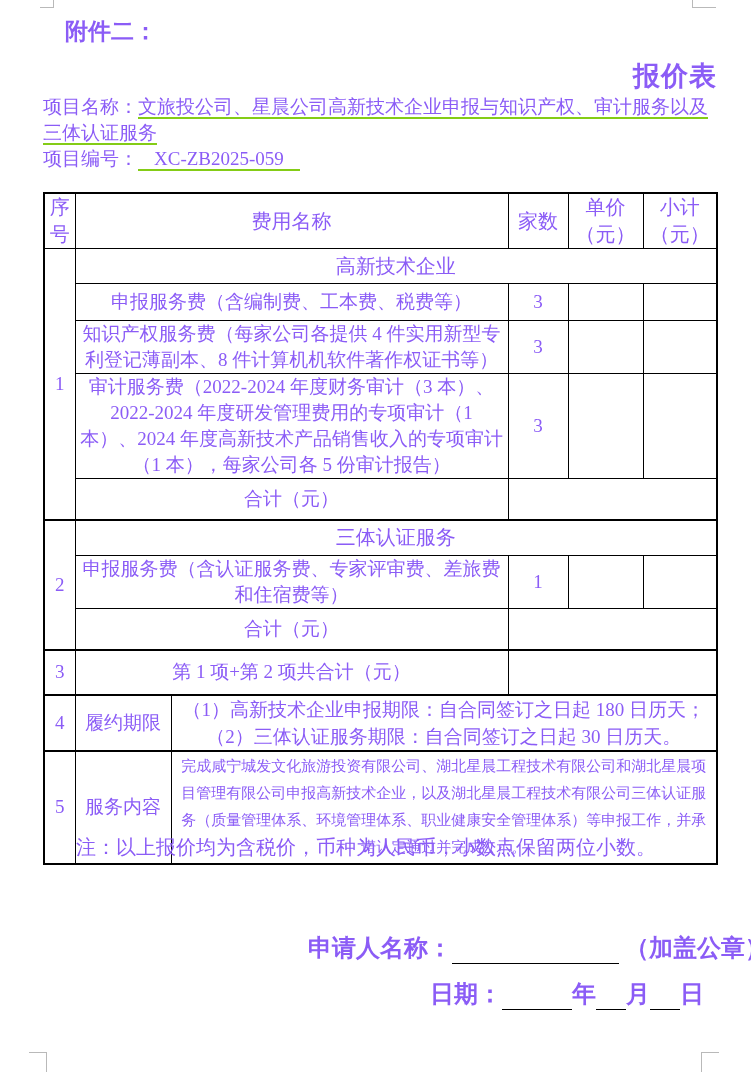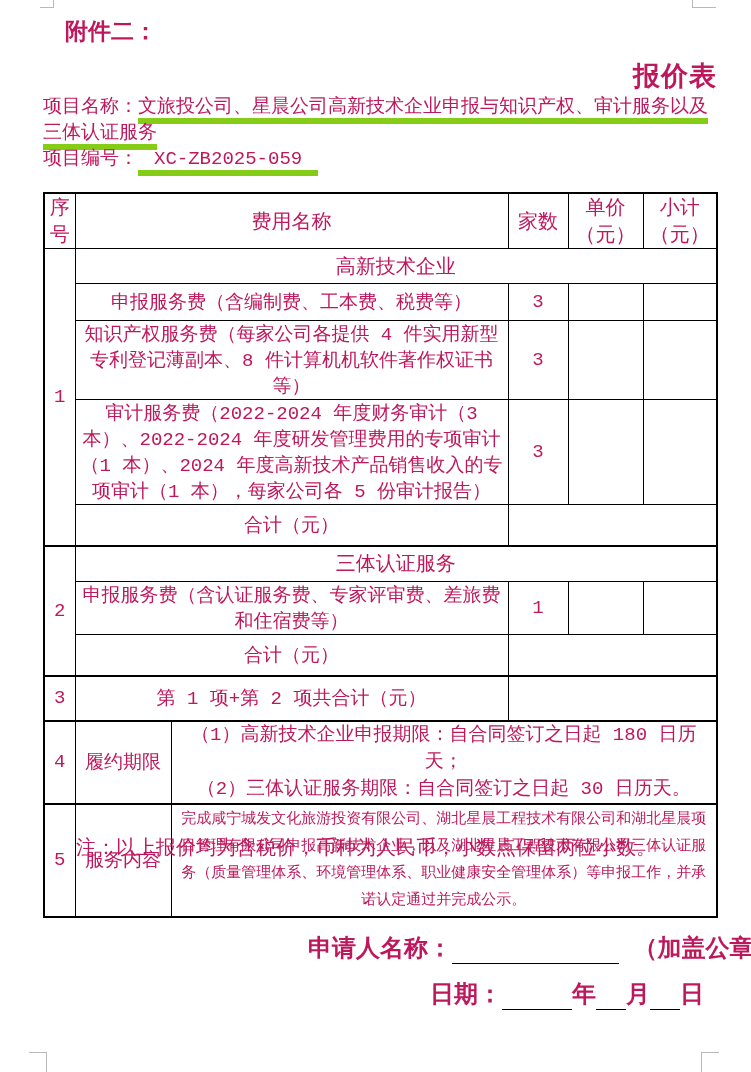--- a/index.html
+++ b/index.html
@@ -1,37 +1,37 @@
 <!DOCTYPE html>
 <html><head>
 <meta charset="utf-8">
 <style>
   * { margin:0; padding:0; box-sizing:border-box; }
   html,body { background:#ffffff; }
   .page {
     position:relative;
     width:751px; height:1072px;
     background:#ffffff;
-    color:#be185d;
-    font-family:Liberation Mono, monospace;
+    color:#8b5cf6;
+    font-family:Liberation Serif, serif;
     overflow:hidden;
   }
   
   .mark { position:absolute; }
   .mark-tl { left:40px; top:0; width:14px; height:8px; border-right:1px solid #b9b9b9; border-bottom:1px solid #b9b9b9; }
   .mark-tr { left:692px; top:0; width:24px; height:8px; border-left:1px solid #b9b9b9; border-bottom:1px solid #b9b9b9; }
   .mark-bl { left:29px; top:1052px; width:18px; height:20px; border-right:1px solid #b9b9b9; border-top:1px solid #b9b9b9; }
   .mark-br { left:701px; top:1052px; width:18px; height:20px; border-left:1px solid #b9b9b9; border-top:1px solid #b9b9b9; }
 
   .attachment { position:absolute; left:65px; top:16px; font-size:23px; font-weight:bold; }
   .doc-title  { position:absolute; left:43px; width:674px; top:58px; text-align:right; font-size:27px; font-weight:bold; letter-spacing:1px; }
 
   .meta { position:absolute; left:43px; top:94px; width:690px; font-size:19px; line-height:26px; }
   .meta .row { white-space:nowrap; }
-  .u { border-bottom:6px solid #84cc16; padding-bottom:0px; }
+  .u { border-bottom:2px solid #84cc16; padding-bottom:0px; }
   .code-val { padding:0 16px; }
 
   table.quote {
     position:absolute; left:43px; top:192px;
     width:674px;
     border-collapse:collapse;
     table-layout:fixed;
     font-size:19px;
   }
   table.quote td, table.quote th {

